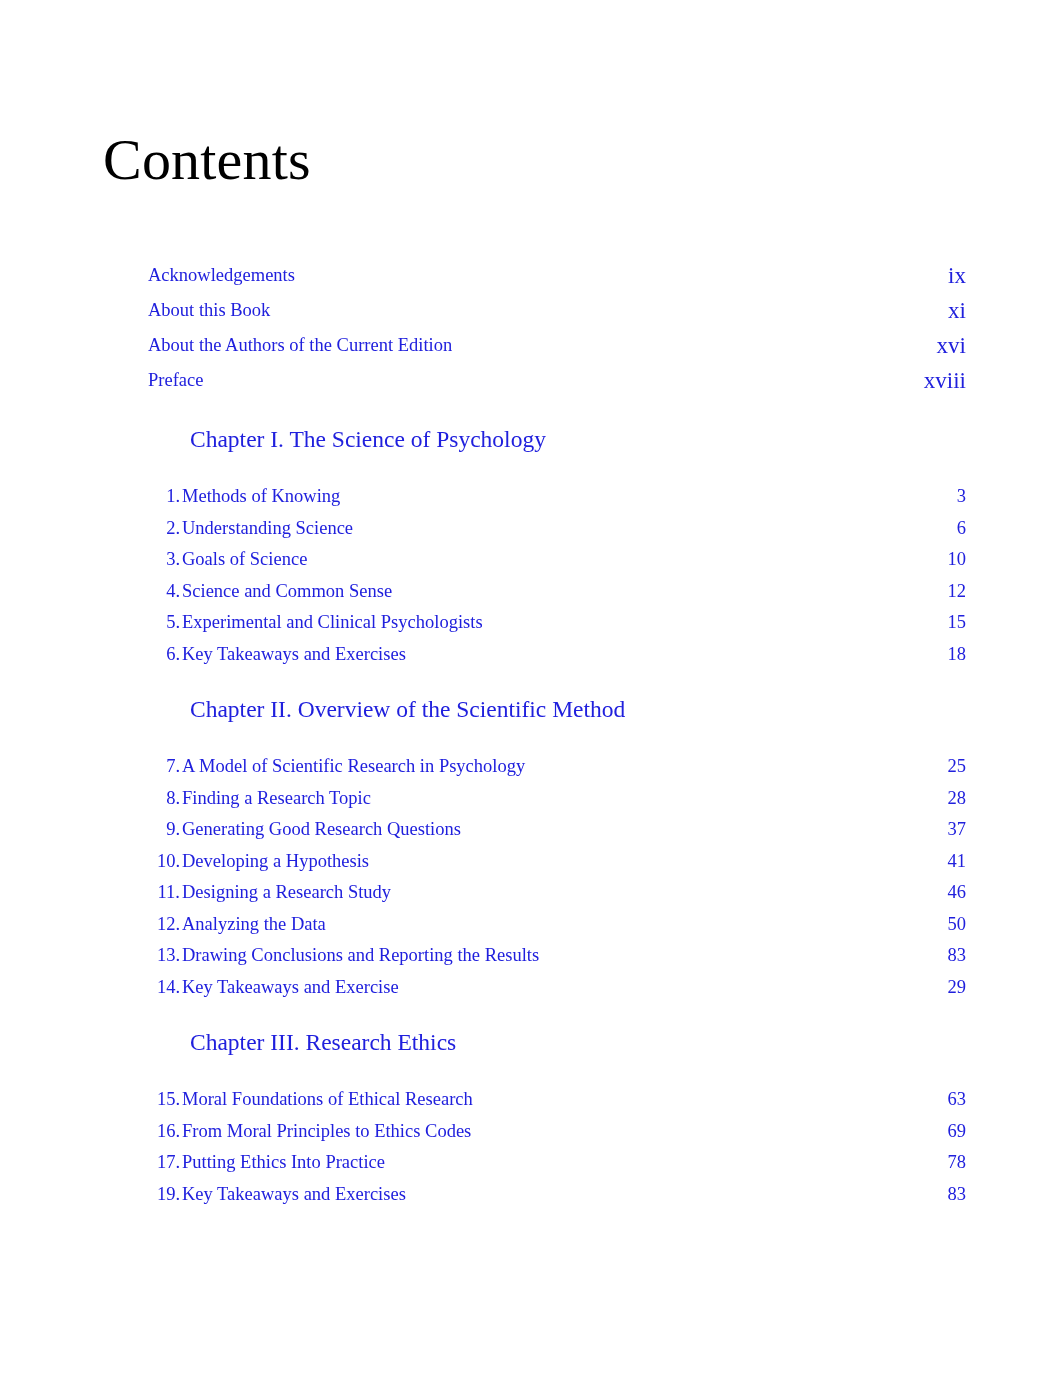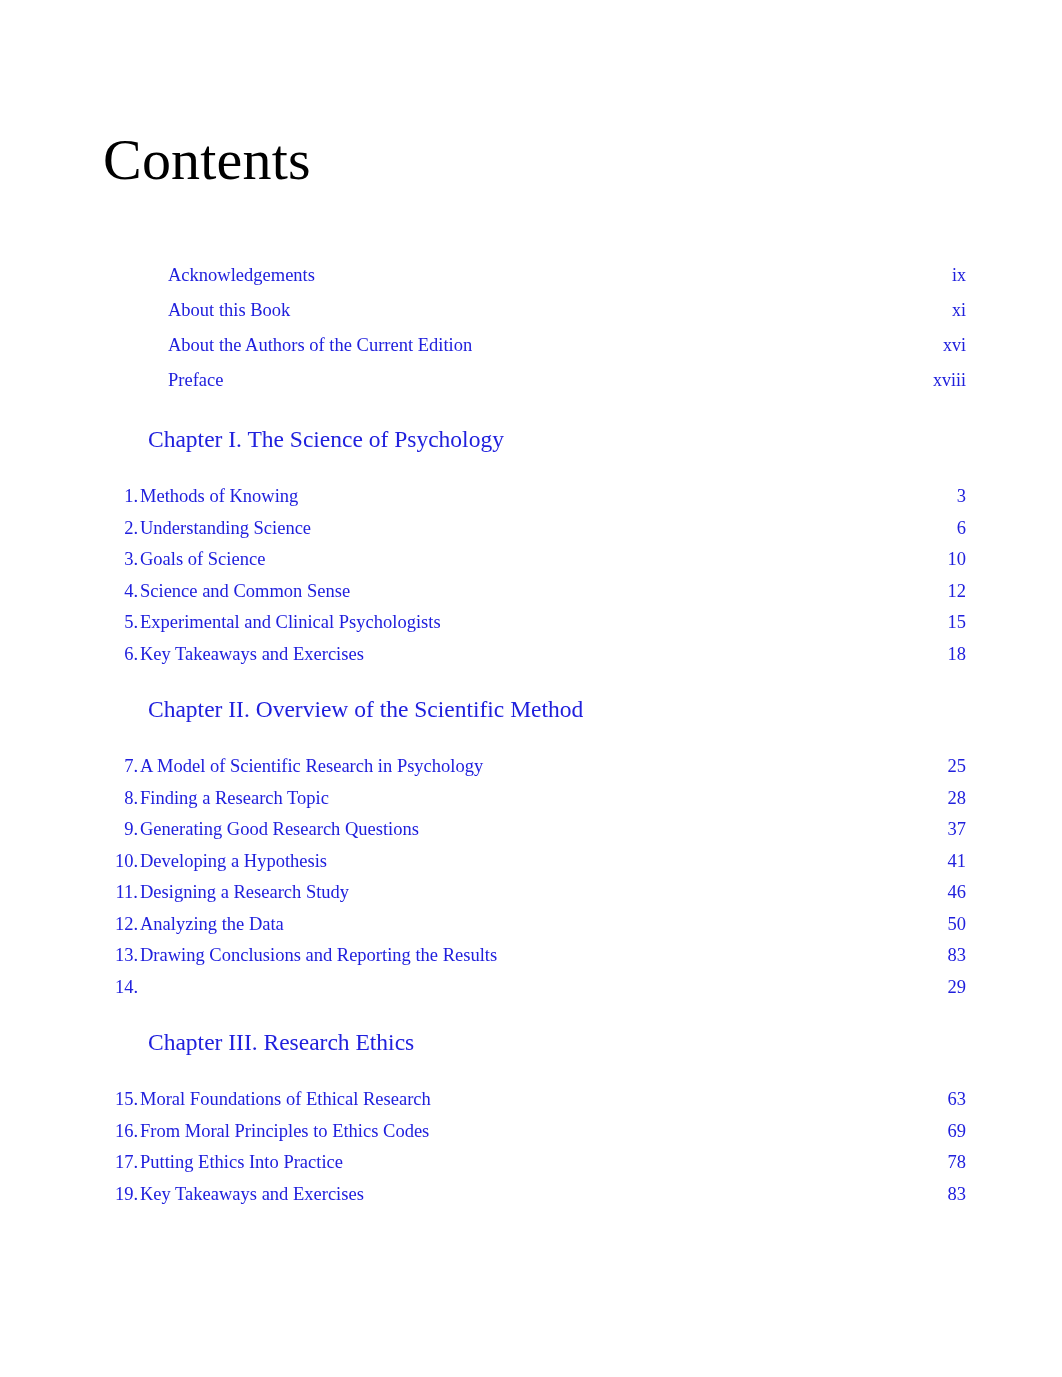--- a/index.html
+++ b/index.html
@@ -53,21 +53,20 @@
   }
   .fm-row {
     position: relative;
     height: 35px;
     padding-left: 148px;
     padding-right: 96px;
     color: #2020dd;
     font-size: 18.5px;
     line-height: 35px;
     white-space: nowrap;
-    margin-left: 20px;
   }
   .fm-label {
     display: inline-block;
     position: relative;
   }
   
   .fm-label::after,
   .num-label::after,
   .chapter-heading::after {
     content: "";
@@ -79,26 +78,27 @@
     background: linear-gradient(to bottom, rgba(245,245,247,0) 0%, rgba(243,243,246,0.9) 55%, rgba(250,250,252,0) 100%);
     z-index: -1;
     pointer-events: none;
   }
   .fm-page {
     position: absolute;
     right: 96px;
     top: 0;
     line-height: 35px;
     color: #2020dd;
-    font-size: 18px;
+    font-size: 23px;
   }
 
   
   .chapter-block {
     position: relative;
+    margin-left: 42px;
   }
   .chapter-heading {
     position: relative;
     margin: 0;
     padding-left: 148px;
     font-size: 23.5px;
     line-height: 30px;
     font-weight: 400;
     color: #2020dd;
     white-space: nowrap;
@@ -242,20 +242,21 @@
               <span class="num-label">Analyzing the Data</span>
               <span class="num-page">50</span>
             </li>
             <li class="num-row">
               <span class="num-index">13.</span>
               <span class="num-label">Drawing Conclusions and Reporting the Results</span>
               <span class="num-page">83</span>
             </li>
             <li class="num-row">
               <span class="num-index">14.</span>
+              <span class="num-label">Key Takeaways and Exercise</span>
               <span class="num-page">29</span>
             </li>
           </ul>
         </div>
         <div class="chapter-block">
           <div class="gap-section"></div>
           <div class="chapter-heading-wrap">
             <h2 class="chapter-heading">Chapter III. Research Ethics</h2>
           </div>
           <div class="gap-after-heading"></div>

